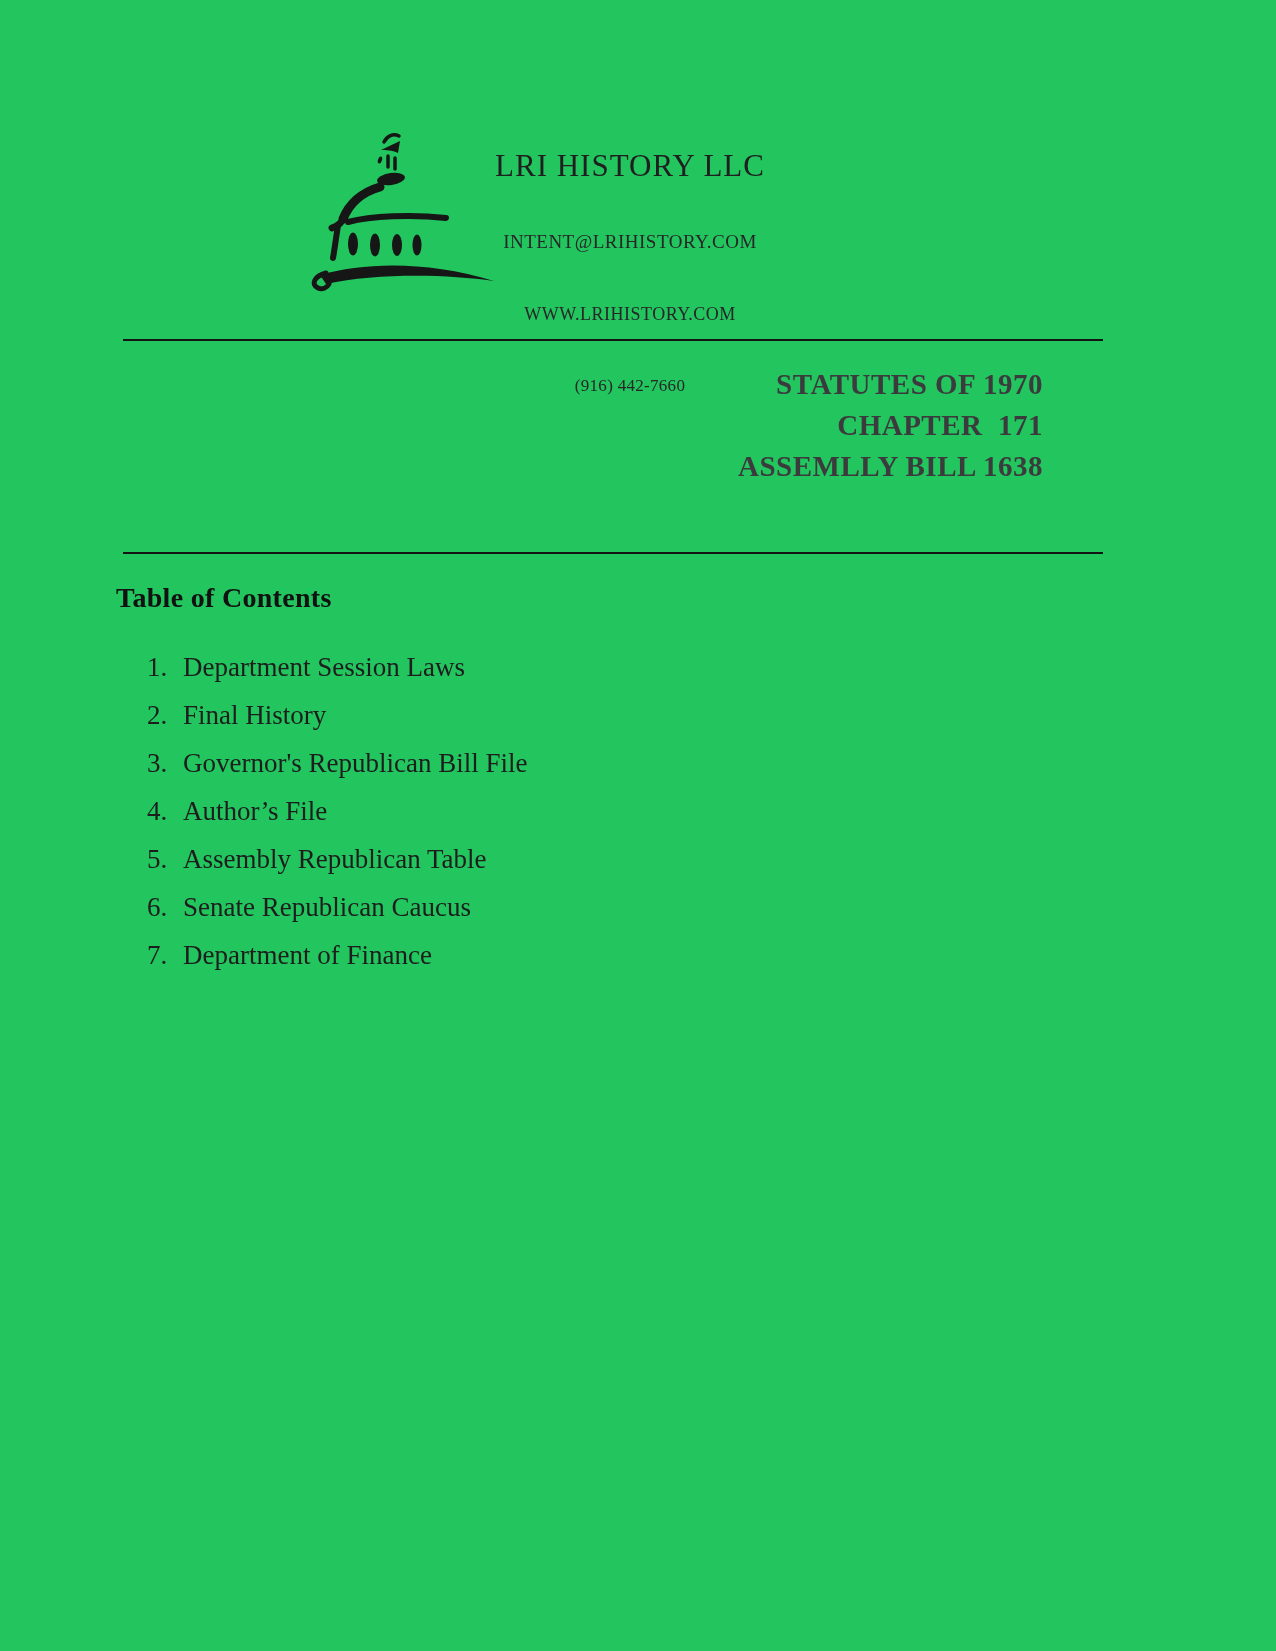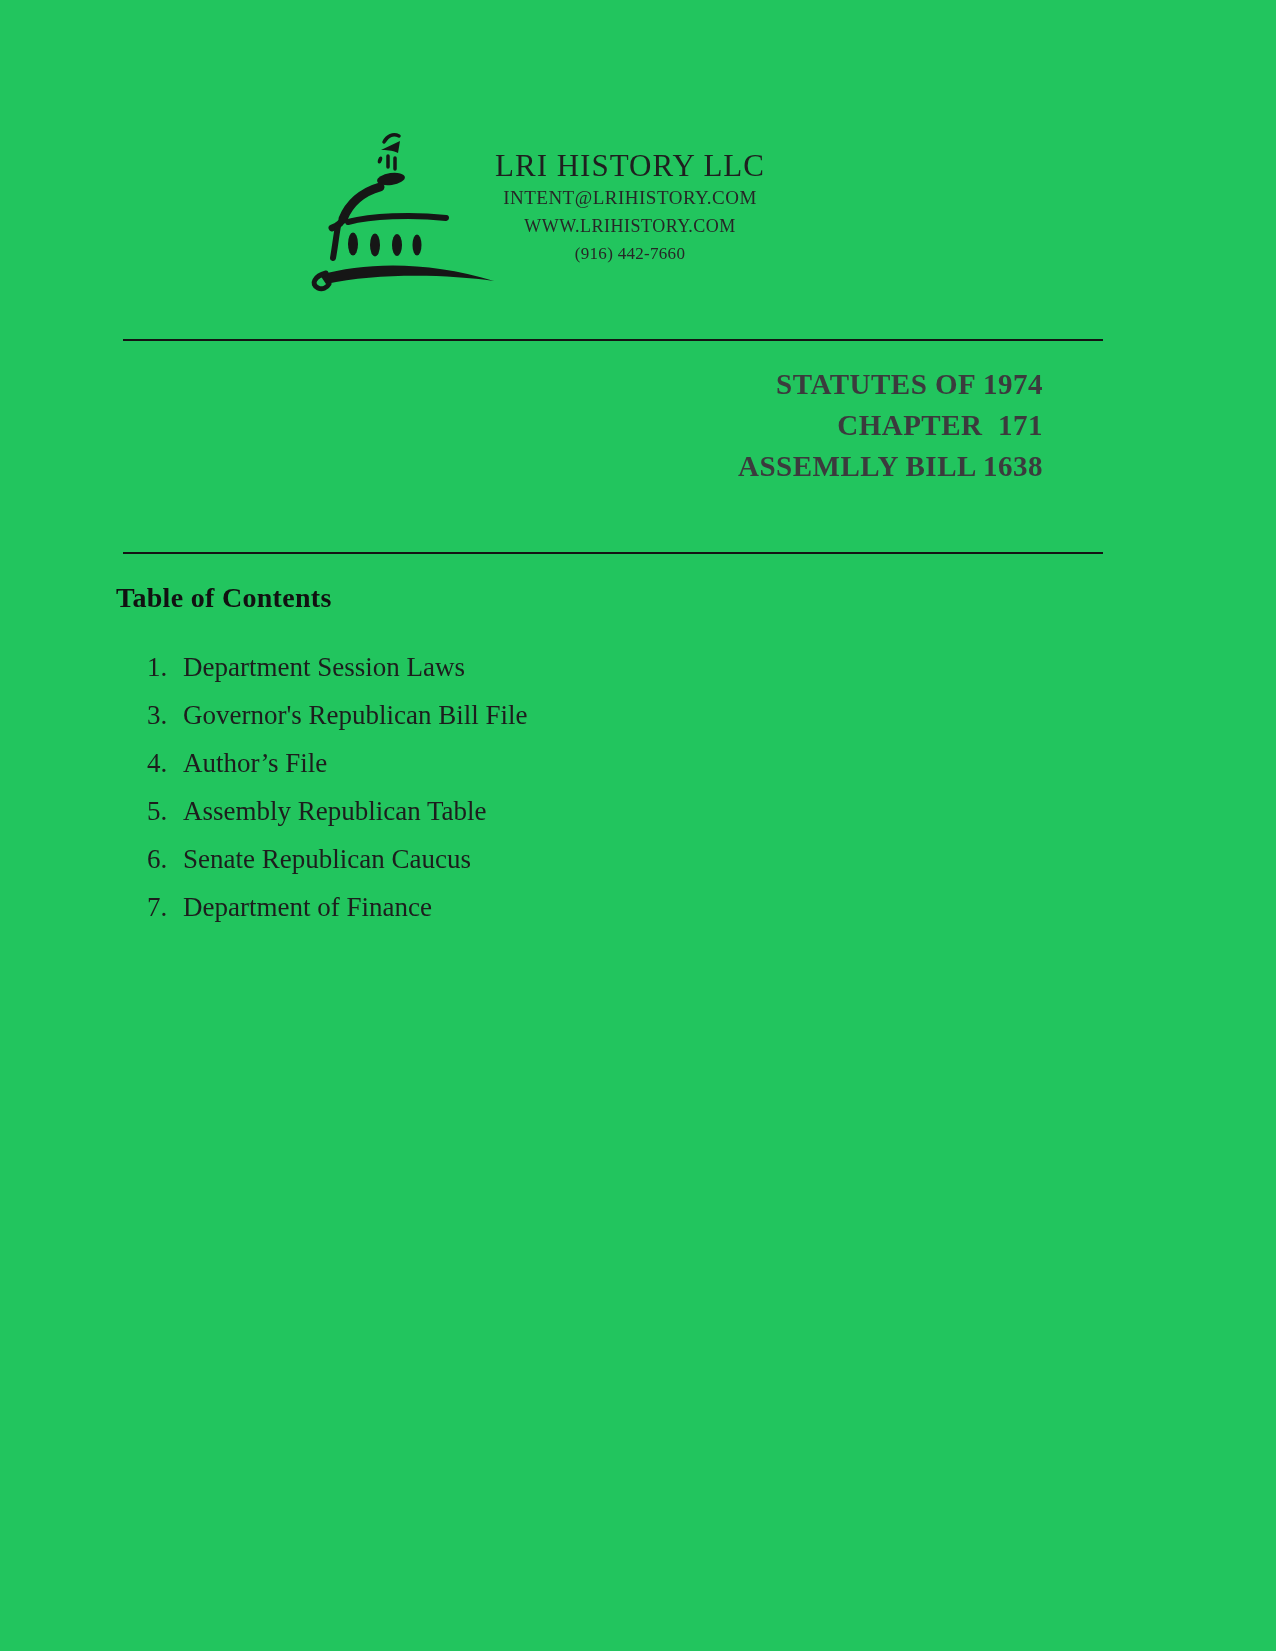--- a/index.html
+++ b/index.html
@@ -35,20 +35,21 @@
     font-size: 31px;
     line-height: 36px;
     letter-spacing: 1px;
     font-weight: 400;
   }
   .contact-line {
     font-size: 19px;
     line-height: 28px;
     letter-spacing: 0.5px;
     color: #262626;
+    margin-top: 44px;
   }
   .contact-line.email { }
   .contact-line.website { font-size: 18px; }
   .contact-line.phone { font-size: 17px; letter-spacing: 0.3px; }
 
   
   .rule {
     position: absolute;
     left: 123px;
     width: 980px;
@@ -140,30 +141,33 @@
     <div class="company-name">LRI HISTORY LLC</div>
     <div class="contact-line email">INTENT@LRIHISTORY.COM</div>
     <div class="contact-line website">WWW.LRIHISTORY.COM</div>
     <div class="contact-line phone">(916) 442-7660</div>
   </div>
 
   <div class="rule rule-top"></div>
   <div class="rule rule-bottom"></div>
 
   <div class="title-block">
-    <div class="title-line">STATUTES OF 1974</div>
+    <div class="title-line">STATUTES OF 1970</div>
     <div class="title-line">CHAPTER  171</div>
     <div class="title-line">ASSEMLLY BILL 1638</div>
   </div>
 
   <div class="toc-heading">Table of Contents</div>
 
   <div class="toc-list">
     <div class="toc-item">
       <span class="toc-num">1.</span><span>Department Session Laws</span>
+    </div>
+    <div class="toc-item">
+      <span class="toc-num">2.</span><span>Final History</span>
     </div>
     <div class="toc-item">
       <span class="toc-num">3.</span><span>Governor's Republican Bill File</span>
     </div>
     <div class="toc-item">
       <span class="toc-num">4.</span><span>Author’s File</span>
     </div>
     <div class="toc-item">
       <span class="toc-num">5.</span><span>Assembly Republican Table</span>
     </div>

